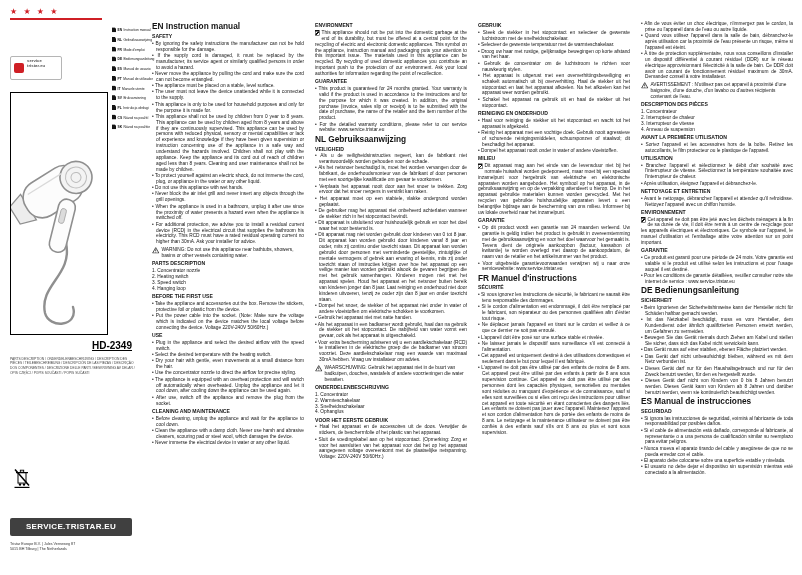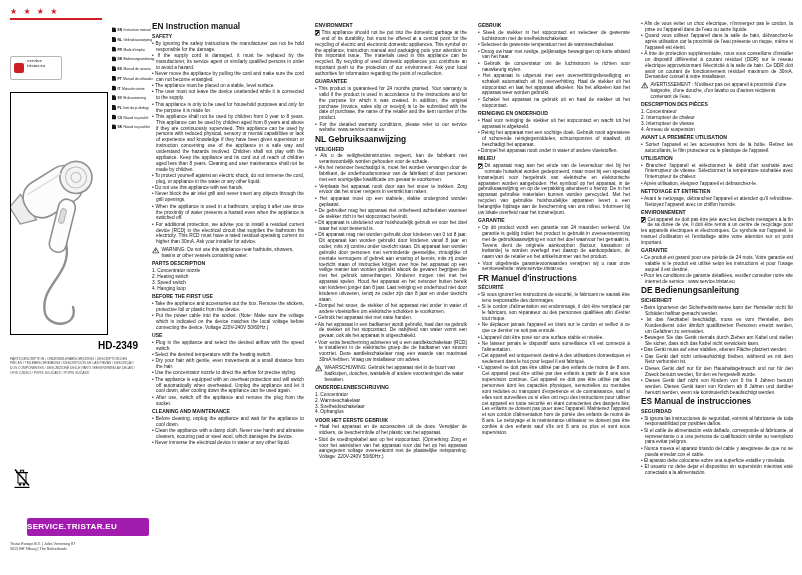--- a/index.html
+++ b/index.html
@@ -13,27 +13,27 @@
   .logo-name{color:#cf1f25;font-size:20px;font-weight:800;letter-spacing:0.5px;line-height:20px;}
   .logo-rule{width:92px;height:2px;background:#cf1f25;margin-top:2px;}
 
   .service-badge{position:absolute;left:10px;top:56px;width:52px;height:24px;border:1px solid #b5b5b5;
                  border-radius:2px;display:flex;align-items:center;gap:3px;padding:0 3px;box-sizing:border-box;}
   .badge-mark{width:10px;height:10px;background:#cf1f25;border-radius:2px;flex:0 0 auto;}
   .badge-text{width:80px;font-size:8.6px;font-weight:bold;color:#555;line-height:1.15;}
 
   .product-box{position:absolute;left:10px;top:92px;width:98px;height:243px;border:1px solid #000;
                box-sizing:border-box;background:#fff;}
-  .model{position:absolute;left:10px;top:340px;width:128px;text-align:right;
-         font-size:10px;font-weight:bold;color:#000;}
+  .model{position:absolute;left:4px;top:340px;width:128px;text-align:right;
+         font-size:10px;font-weight:bold;color:#000;text-decoration:underline;}
   .image-note{position:absolute;left:10px;top:356px;width:256px;font-size:6.6px;line-height:1.4;
               color:#444;text-align:left;}
   .weee{position:absolute;left:14px;top:468px;}
-  .service-bar{position:absolute;left:27px;top:518px;width:122px;height:18px;background:#a21caf;color:#fff;
-               font-size:8px;font-weight:bold;text-align:left;line-height:18px;letter-spacing:0.3px;
+  .service-bar{position:absolute;left:10px;top:518px;width:122px;height:18px;background:#404040;color:#fff;
+               font-size:8px;font-weight:bold;text-align:center;line-height:18px;letter-spacing:0.3px;
                border-radius:2px;}
   .address{position:absolute;left:10px;top:541px;width:260px;font-size:7.4px;line-height:1.45;color:#333;}
 
   
   .lang-list{position:absolute;left:112px;top:25px;width:82px;}
   .lang-row{display:flex;align-items:center;gap:3px;height:19.4px;}
   .lang-ico{width:8px;height:10px;background:#151515;flex:0 0 auto;
             clip-path:polygon(0 0,70% 0,100% 30%,100% 100%,0 100%);}
   .lang-code{font-size:6.6px;font-weight:bold;white-space:nowrap;}
   .lang-label{font-size:6.6px;white-space:nowrap;}

